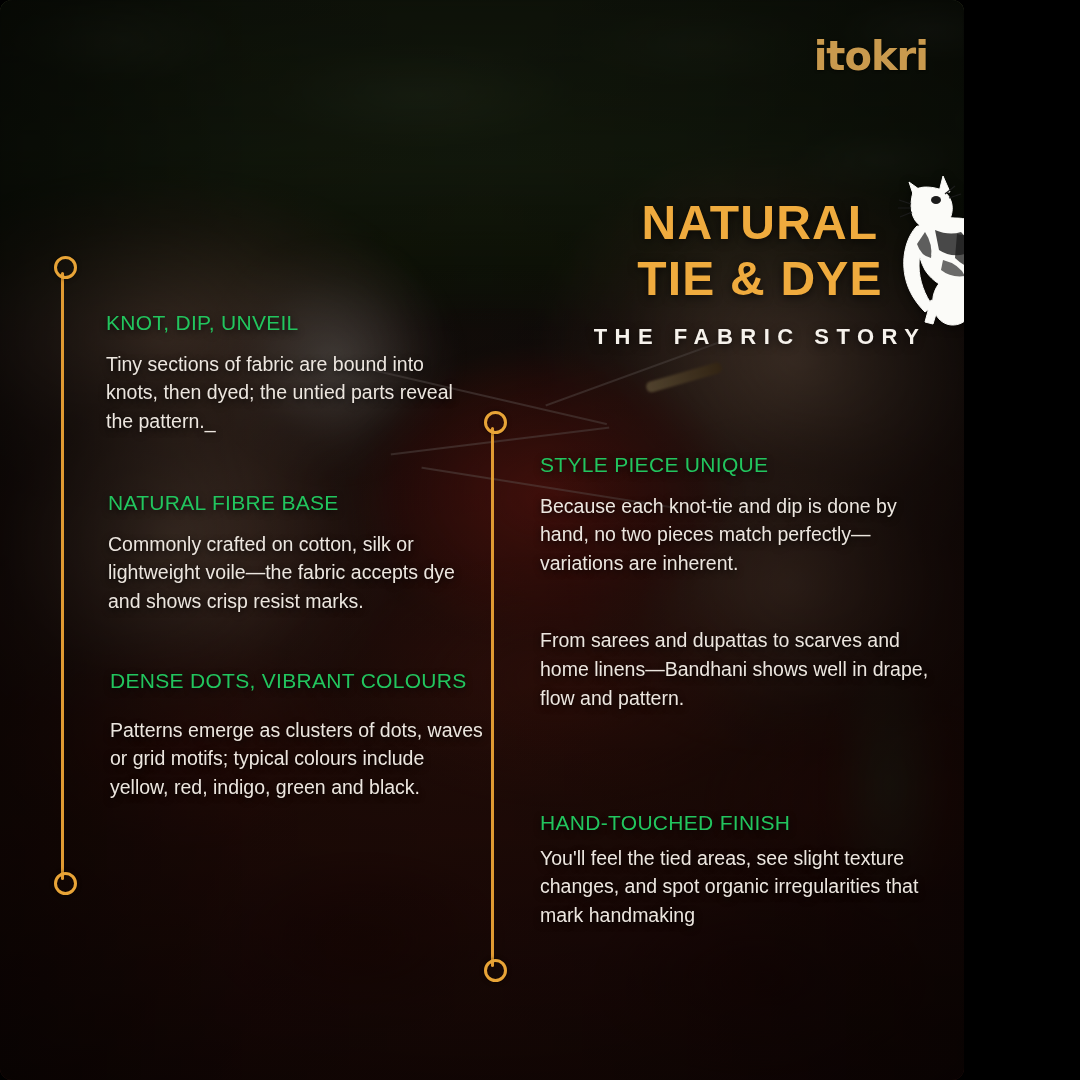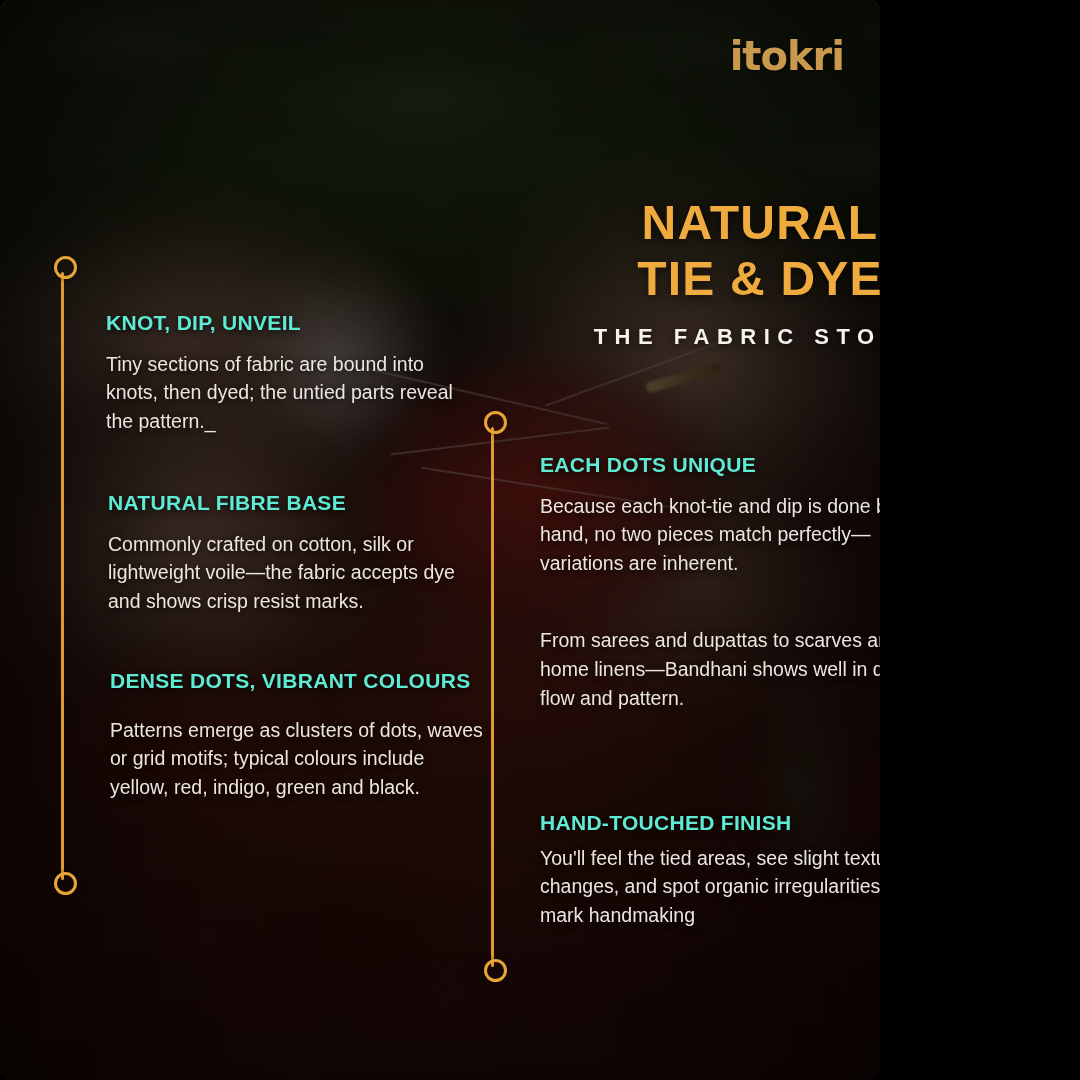--- a/index.html
+++ b/index.html
@@ -3,21 +3,21 @@
 <meta charset="utf-8">
 <title>Bandhani Tie &amp; Dye — The Fabric Story</title>
 <style>
   html,body{margin:0;padding:0;background:#000;}
   body{
     font-family:"Liberation Sans", sans-serif;
     -webkit-font-smoothing:antialiased;
   }
   #poster{
     position:relative;
-    width:880px;height:1080px;
+    width:964px;height:1080px;
     overflow:hidden;
     border-radius:12px;
     background:#2a1512;
     isolation:isolate;
   }
 
   
   .bg{position:absolute;inset:0;z-index:0;}
 
   
@@ -146,21 +146,21 @@
     border:3px solid #e8a437;background:transparent;box-shadow:0 0 4px rgba(0,0,0,.5);}
   .node-l-top{left:54px;top:256px;}
   .node-l-bot{left:54px;top:872px;}
   .node-r-top{left:484px;top:411px;}
   .node-r-bot{left:484px;top:959px;}
 
   
   .block{position:absolute;}
   .b-head{
     margin:0 0 14px 0;
-    font-size:21px;font-weight:700;color:#5eead4;
+    font-size:21px;font-weight:400;color:#22c55e;
     letter-spacing:.3px;line-height:1.22;
     text-shadow:0 2px 7px rgba(0,0,0,.78);
   }
   .b-body{
     margin:0;
     font-size:19.5px;font-weight:400;color:#ece6df;
     line-height:1.48;
     text-shadow:0 2px 7px rgba(0,0,0,.82);
   }
   .b1{left:106px;top:310px;width:370px;}
@@ -248,21 +248,21 @@
     <div class="block b2">
       <h2 class="b-head">NATURAL FIBRE BASE</h2>
       <p class="b-body">Commonly crafted on cotton, silk or lightweight voile—the fabric accepts dye and shows crisp resist marks.</p>
     </div>
     <div class="block b3">
       <h2 class="b-head"> DENSE DOTS, VIBRANT COLOURS</h2>
       <p class="b-body">Patterns emerge as clusters of dots, waves or grid motifs; typical colours include yellow, red, indigo, green and black.</p>
     </div>
 
     <div class="block b4">
-      <h2 class="b-head">EACH DOTS UNIQUE</h2>
+      <h2 class="b-head">STYLE PIECE UNIQUE</h2>
       <p class="b-body">Because each knot-tie and dip is done by hand, no two pieces match perfectly—variations are inherent.</p>
     </div>
     <div class="block b5">
       <p class="b-body">From sarees and dupattas to scarves and home linens—Bandhani shows well in drape, flow and pattern.</p>
     </div>
     <div class="block b6">
       <h2 class="b-head">HAND-TOUCHED FINISH</h2>
       <p class="b-body">You'll feel the tied areas, see slight texture changes, and spot organic irregularities that mark handmaking</p>
     </div>
 

